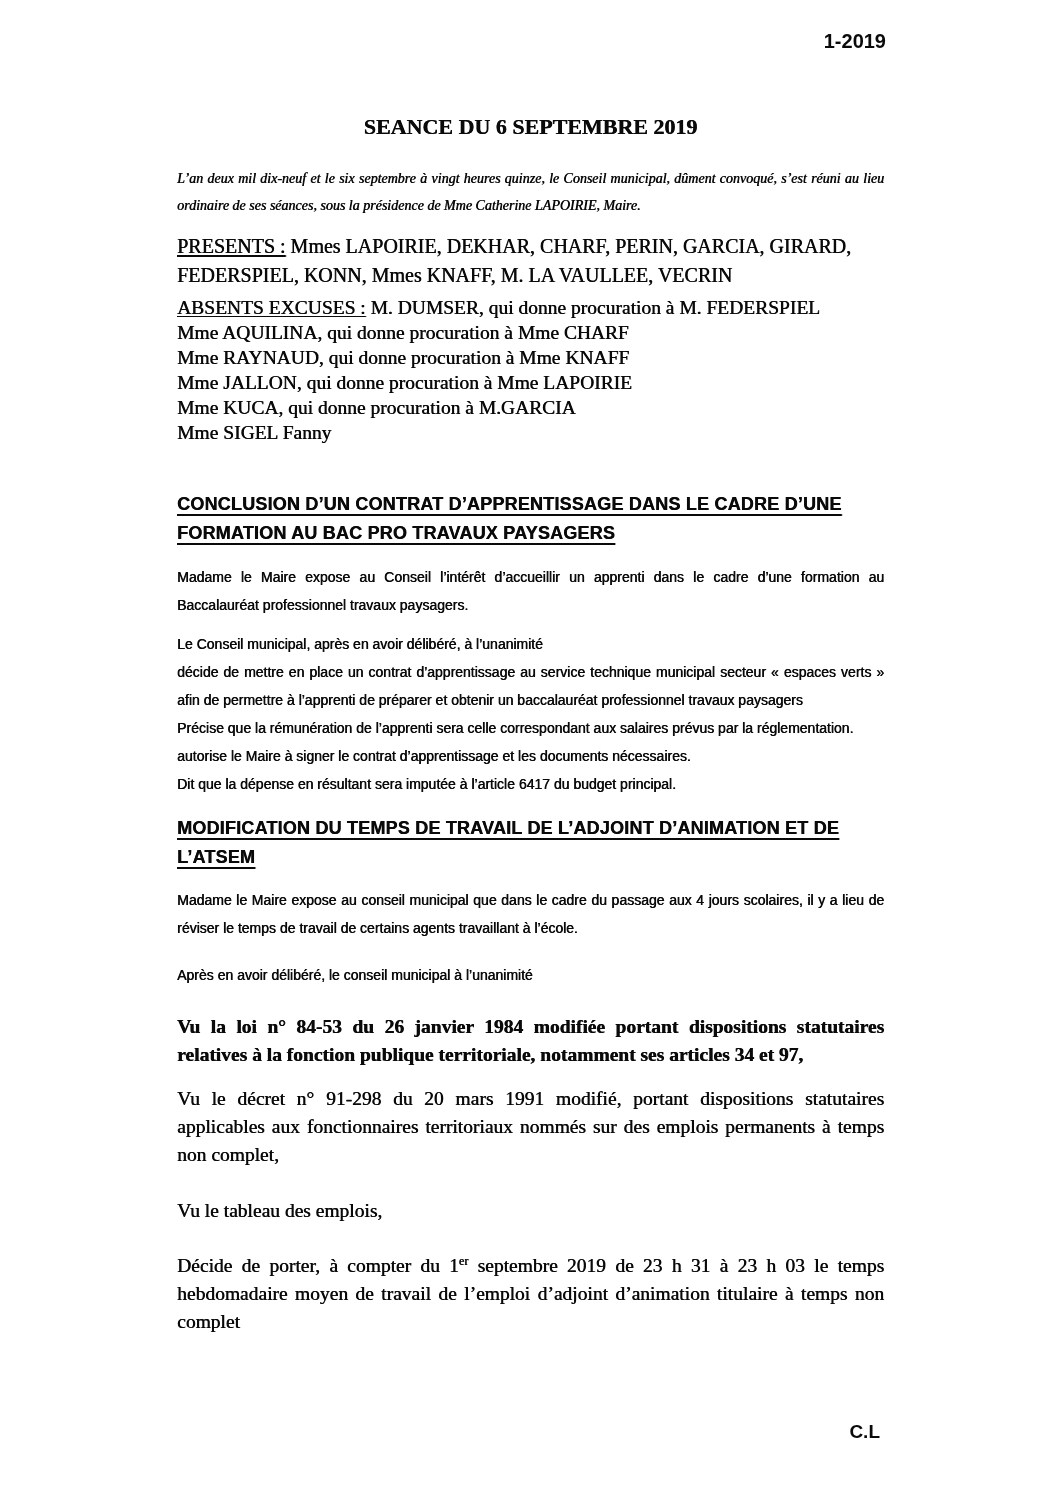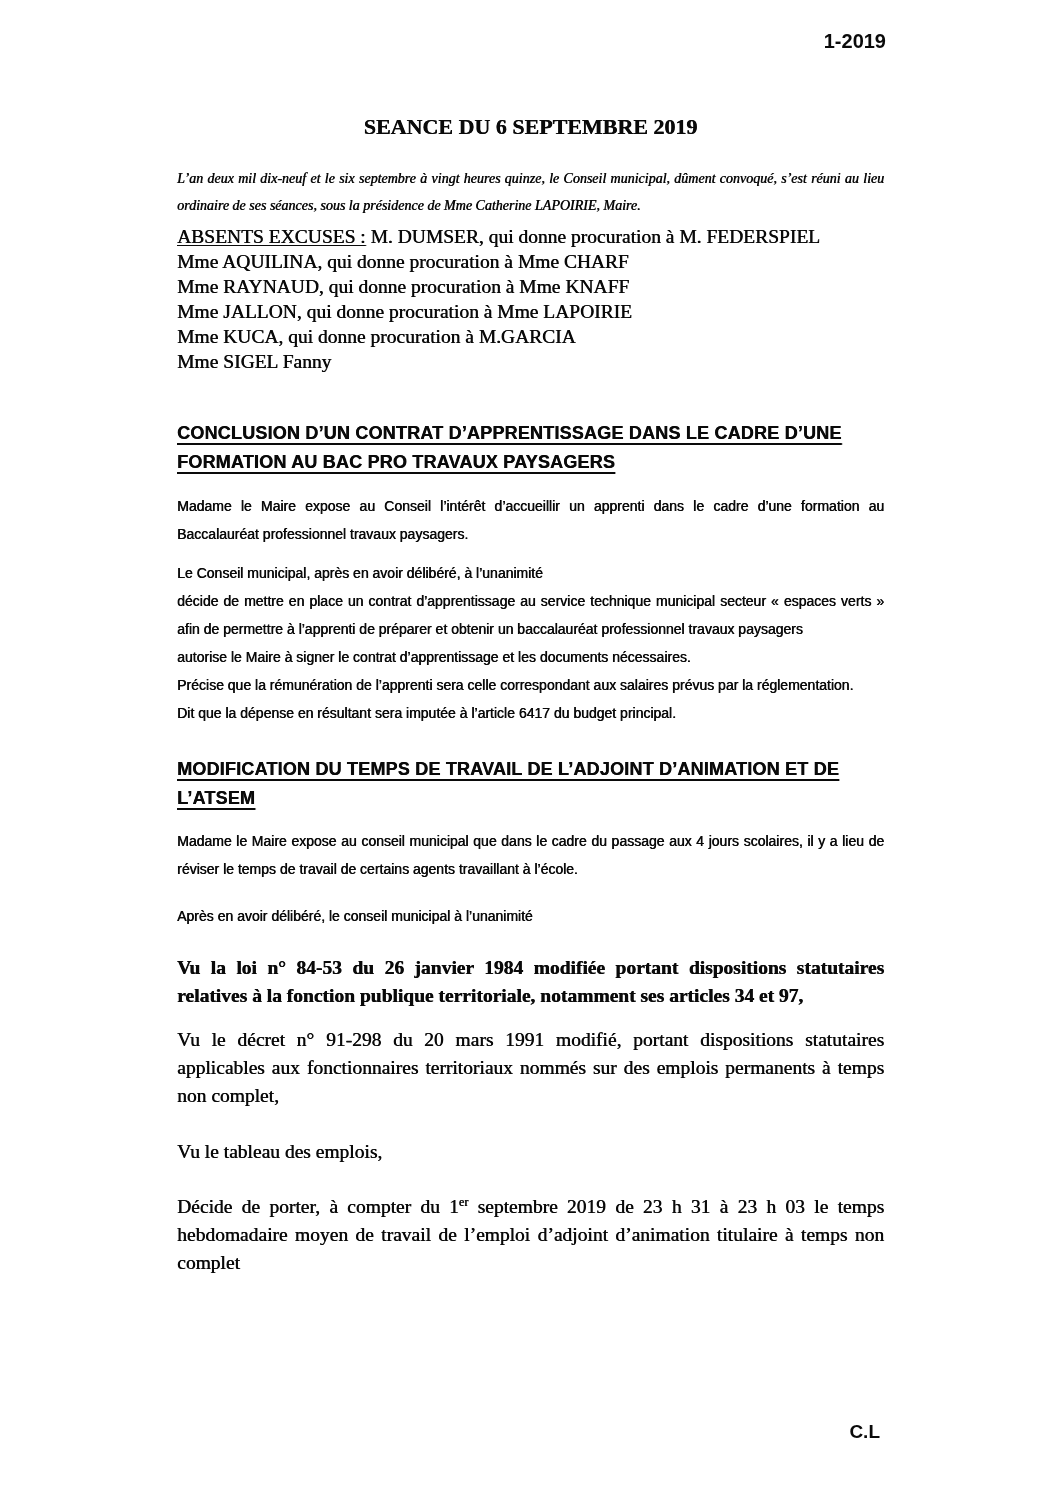--- a/index.html
+++ b/index.html
@@ -68,21 +68,21 @@
     font-weight: 700;
     font-size: 18px;
     line-height: 29px;
     letter-spacing: 0.2px;
     text-decoration: underline;
     text-decoration-thickness: 2px;
     text-underline-offset: 4px;
     text-shadow: 0.4px 0 0 currentColor;
   }
   #heading1 { margin-top: 45px; }
-  #heading2 { margin-top: 28px; }
+  #heading2 { margin-top: 16px; }
   #s1p1 { margin-top: 15px; }
   #s1res { margin-top: 11px; }
   #s2p1 { margin-top: 14px; }
   #s2p2 { margin-top: 19px; }
   #s2p3 { margin-top: 24px; line-height: 28px; text-align: justify; font-weight: bold; }
   #s2p4 { margin-top: 16px; line-height: 28px; text-align: justify; }
   #s2p5 { margin-top: 28px; line-height: 28px; }
   #s2p6 { margin-top: 27px; line-height: 28px; text-align: justify; }
   sup { font-size: 12px; line-height: 0; }
 </style>
@@ -92,39 +92,40 @@
 <div class="page">
 
   <div class="page-number">1-2019</div>
 
   <div class="content">
 
     <h1 class="title">SEANCE DU 6 SEPTEMBRE 2019</h1>
 
     <p class="serif intro">L’an deux mil dix-neuf et le six septembre à vingt heures quinze, le Conseil municipal, dûment convoqué, s’est réuni au lieu ordinaire de ses séances, sous la présidence de Mme Catherine LAPOIRIE, Maire.</p>
 
+    <p class="serif block-presents"><span class="u">PRESENTS :</span><span> Mmes LAPOIRIE, DEKHAR, CHARF, PERIN, GARCIA, GIRARD, FEDERSPIEL, KONN, Mmes KNAFF, M. LA VAULLEE, VECRIN</span></p>
 
     <div class="serif block-absents">
       <div><span class="u">ABSENTS EXCUSES :</span><span> M. DUMSER, qui donne procuration à M. FEDERSPIEL</span></div>
       <div>Mme AQUILINA, qui donne procuration à Mme CHARF</div>
       <div>Mme RAYNAUD, qui donne procuration à Mme KNAFF</div>
       <div>Mme JALLON, qui donne procuration à Mme LAPOIRIE</div>
       <div>Mme KUCA, qui donne procuration à M.GARCIA</div>
       <div>Mme SIGEL Fanny</div>
     </div>
 
     <h2 class="heading" id="heading1">CONCLUSION D’UN CONTRAT D’APPRENTISSAGE DANS LE CADRE D’UNE FORMATION AU BAC PRO TRAVAUX PAYSAGERS</h2>
 
     <p class="sans" id="s1p1">Madame le Maire expose au Conseil l’intérêt d’accueillir un apprenti dans le cadre d’une formation au Baccalauréat professionnel travaux paysagers.</p>
 
     <div class="sans" id="s1res">
       <div>Le Conseil municipal, après en avoir délibéré, à l’unanimité</div>
       <div>décide de mettre en place un contrat d’apprentissage au service technique municipal secteur « espaces verts » afin de permettre à l’apprenti de préparer et obtenir un baccalauréat professionnel travaux paysagers</div>
+      <div>Précise que la rémunération de l’apprenti sera celle correspondant aux salaires prévus par la réglementation.</div>
       <div>autorise le Maire à signer le contrat d’apprentissage et les documents nécessaires.</div>
-      <div>Précise que la rémunération de l’apprenti sera celle correspondant aux salaires prévus par la réglementation.</div>
       <div>Dit que la dépense en résultant sera imputée à l’article 6417 du budget principal.</div>
     </div>
 
     <h2 class="heading" id="heading2">MODIFICATION DU TEMPS DE TRAVAIL DE L’ADJOINT D’ANIMATION ET DE L’ATSEM</h2>
 
     <p class="sans" id="s2p1">Madame le Maire expose au conseil municipal que dans le cadre du passage aux 4 jours scolaires, il y a lieu de réviser le temps de travail de certains agents travaillant à l’école.</p>
 
     <p class="sans" id="s2p2">Après en avoir délibéré, le conseil municipal à l’unanimité</p>
 
     <p class="serif" id="s2p3">Vu la loi n° 84-53 du 26 janvier 1984 modifiée portant dispositions statutaires relatives à la fonction publique territoriale, notamment ses articles 34 et 97,</p>

